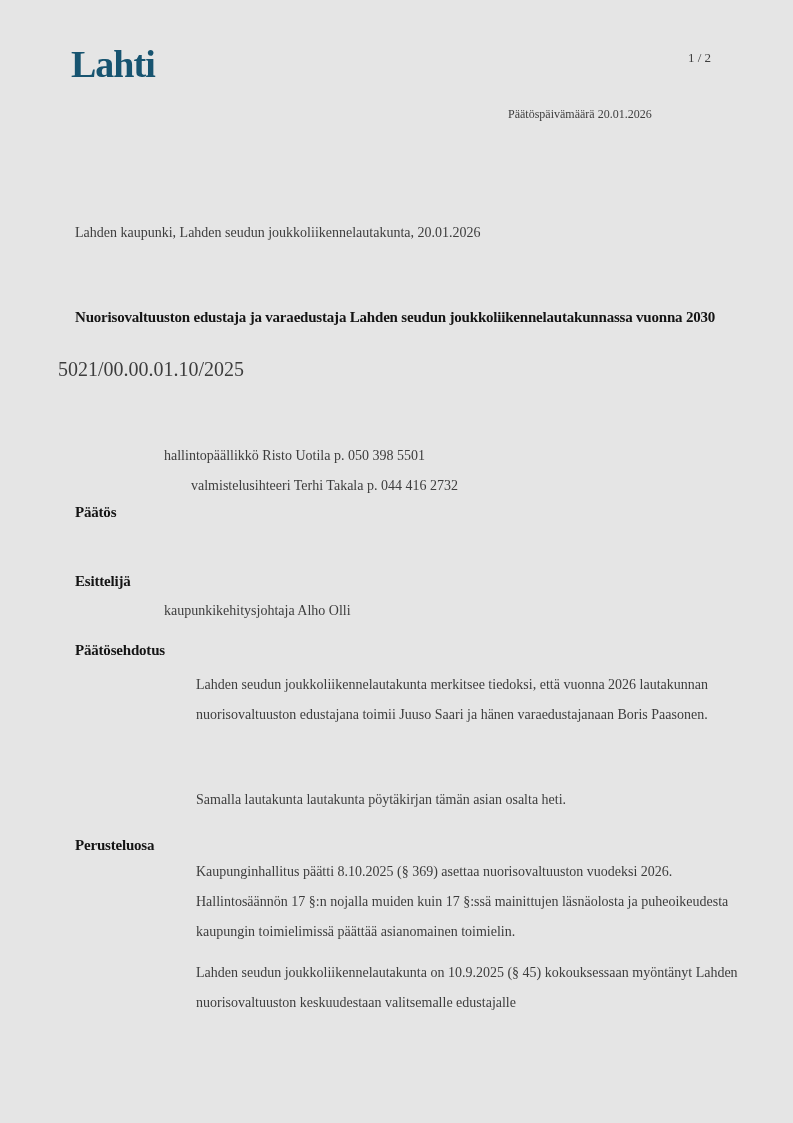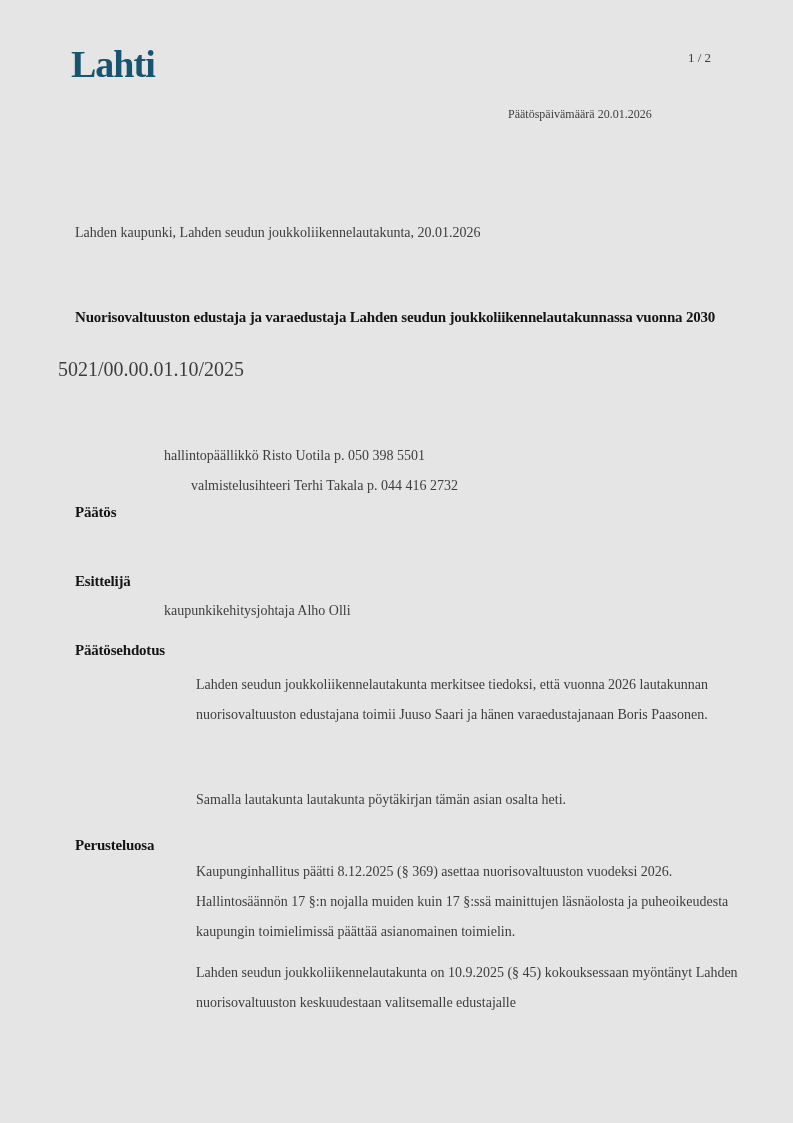--- a/index.html
+++ b/index.html
@@ -130,17 +130,17 @@
   <div class="abs indent presenter-line">kaupunkikehitysjohtaja Alho Olli</div>
 
   <h2 class="abs sec-heading h-proposal">Päätösehdotus</h2>
 
   <div class="abs body-para proposal-p1">Lahden seudun joukkoliikennelautakunta merkitsee tiedoksi, että vuonna 2026 lautakunnan nuorisovaltuuston edustajana toimii Juuso Saari ja hänen varaedustajanaan Boris Paasonen.</div>
 
   <div class="abs body-para proposal-p2">Samalla lautakunta lautakunta pöytäkirjan tämän asian osalta heti.</div>
 
   <h2 class="abs sec-heading h-rationale">Perusteluosa</h2>
 
-  <div class="abs body-para rationale-p1">Kaupunginhallitus päätti 8.12.2025 (§ 369) asettaa nuorisovaltuuston vuodeksi 2026. Hallintosäännön 17 §:n nojalla muiden kuin 17 §:ssä mainittujen läsnäolosta ja puheoikeudesta kaupungin toimielimissä päättää asianomainen toimielin.</div>
+  <div class="abs body-para rationale-p1">Kaupunginhallitus päätti 8.10.2025 (§ 369) asettaa nuorisovaltuuston vuodeksi 2026. Hallintosäännön 17 §:n nojalla muiden kuin 17 §:ssä mainittujen läsnäolosta ja puheoikeudesta kaupungin toimielimissä päättää asianomainen toimielin.</div>
 
   <div class="abs body-para rationale-p2">Lahden seudun joukkoliikennelautakunta on 10.9.2025 (§ 45) kokouksessaan myöntänyt Lahden nuorisovaltuuston keskuudestaan valitsemalle edustajalle</div>
 
 </div>
 
 </body></html>

